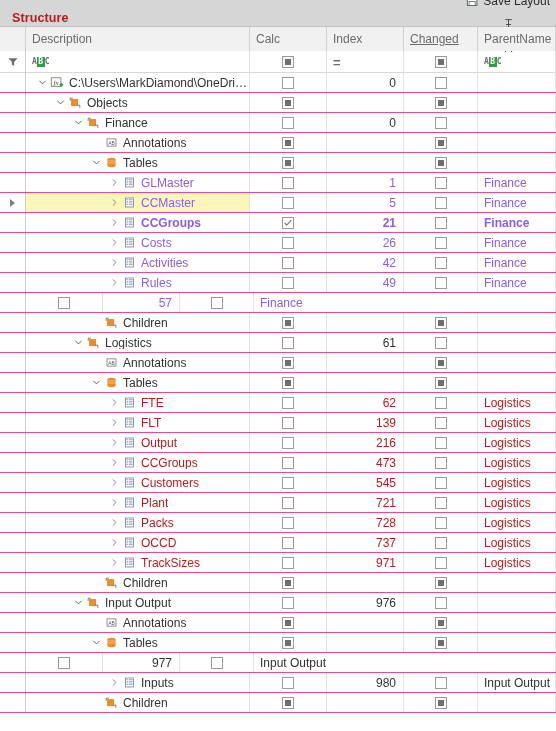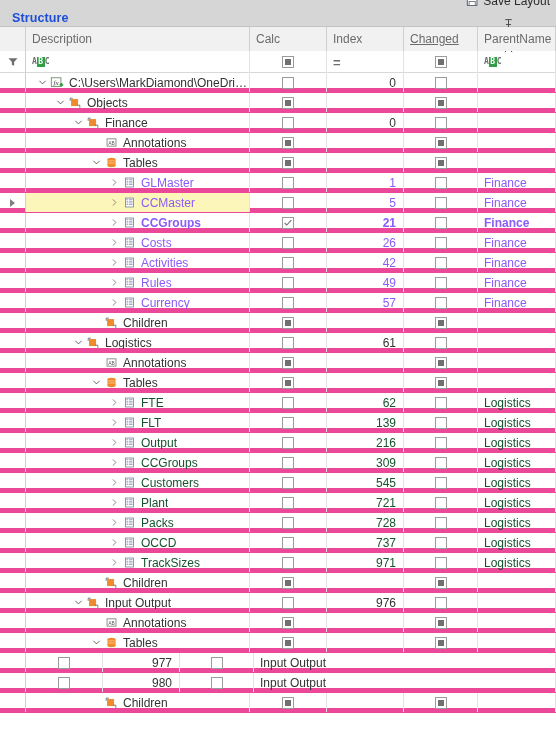--- a/index.html
+++ b/index.html
@@ -22,21 +22,21 @@
     background: #d6d6d6;
     border-bottom: 1px solid #c2c2c2;
     display: flex;
     align-items: center;
     padding: 0 6px 0 12px;
     box-sizing: border-box;
   }
   #panel-title {
     font-weight: bold;
     font-size: 12.5px;
-    color: #1d4ed8;
+    color: #b91c1c;
     letter-spacing: .1px;
     margin-top: 10px;
   }
   #header-actions {
     margin-left: auto;
     display: flex;
     align-items: center;
     gap: 9px;
     flex-direction: column;
   }
@@ -97,21 +97,21 @@
     display: inline-flex; align-items: center;
     font-family: "DejaVu Sans Mono", monospace;
     font-size: 8px; font-weight: bold; line-height: 1;
     letter-spacing: .5px;
   }
   .abc .a, .abc .c { color: #6e6e6e; }
   .abc .b { background: #2f9e44; color: #ffffff; padding: 1px 1px; }
   .eq-glyph { color: #6e6e6e; font-size: 13px; font-weight: bold; line-height: 1; }
 
   
-  .body-row { border-bottom: 5px solid #ec4899; background: #ffffff; }
+  .body-row { border-bottom: 1px solid #ec4899; background: #ffffff; }
   .body-row .cell {
     box-sizing: border-box;
     border-right: 1px solid #e3e3e3;
     height: 19px;
     display: flex; align-items: center;
   }
   .cell.gutter { border-right: 1px solid #cfcfcf; justify-content: center; }
   .cell.desc { padding-left: 0; overflow: hidden; white-space: nowrap; }
   .cell.num { justify-content: flex-end; padding-right: 7px; }
   .cell.center { justify-content: center; }
@@ -135,21 +135,21 @@
   .expander.empty { visibility: hidden; }
 
   .node-icon { width: 16px; flex: 0 0 16px; display: flex; align-items: center; justify-content: center; margin-right: 4px; }
   .node-icon svg { display: block; }
 
   .node-label { font-size: 12px; line-height: 1; overflow: hidden; white-space: nowrap; text-overflow: ellipsis; }
 
   
   .t-dark  { color: #333333; }
   .t-green { color: #8b5cf6; }
-  .t-red   { color: #14532d; text-align: center; }
+  .t-red   { color: #b91c1c; text-align: center; }
   .t-bold  { font-weight: bold; }
 
   
   .hl { background: #fdf6ba; }
 
   
   .cbx {
     width: 12px; height: 12px;
     border: 1px solid #9a9a9a;
     background: #ffffff;
@@ -570,39 +570,20 @@
           <span class="cbx off"></span>
         </div>
         <div class="cell num c-index t-green">49</div>
         <div class="cell center c-chg">
           <span class="cbx off"></span>
         </div>
         <div class="cell parent c-parent t-green">Finance</div>
       </div>
       <div class="grid-row body-row">
         <div class="cell gutter c-gutter"></div>
-        <div class="cell desc c-desc">
-          <span style="display:inline-block;width:82px;flex:0 0 82px"></span>
-          <span class="expander">
-            <svg viewBox="0 0 16 16" width="9" height="9">
-              <path d="M5.5 3 L10.5 8 L5.5 13" stroke="#777" stroke-width="1.5" fill="none" stroke-linecap="round"></path>
-            </svg>
-          </span>
-          <span class="node-icon">
-            <svg viewBox="0 0 16 16" width="13" height="13">
-              <rect x="3" y="2.5" width="10" height="11" fill="#ffffff" stroke="#77809a" stroke-width="1"></rect>
-              <rect x="4.2" y="4" width="7.6" height="1.1" fill="#9aa3bb"></rect>
-              <rect x="4.2" y="6" width="7.6" height="1.1" fill="#9aa3bb"></rect>
-              <rect x="4.2" y="8" width="7.6" height="1.1" fill="#9aa3bb"></rect>
-              <rect x="4.2" y="10" width="7.6" height="1.1" fill="#9aa3bb"></rect>
-              <rect x="6.4" y="3.4" width="0.9" height="9" fill="#ffffff"></rect>
-            </svg>
-          </span>
-          <span class="node-label t-green">Currency</span>
-        </div>
         <div class="cell center c-calc">
           <span class="cbx off"></span>
         </div>
         <div class="cell num c-index t-green">57</div>
         <div class="cell center c-chg">
           <span class="cbx off"></span>
         </div>
         <div class="cell parent c-parent t-green">Finance</div>
       </div>
       <div class="grid-row body-row">
@@ -813,21 +794,21 @@
               <rect x="4.2" y="8" width="7.6" height="1.1" fill="#9aa3bb"></rect>
               <rect x="4.2" y="10" width="7.6" height="1.1" fill="#9aa3bb"></rect>
               <rect x="6.4" y="3.4" width="0.9" height="9" fill="#ffffff"></rect>
             </svg>
           </span>
           <span class="node-label t-red">CCGroups</span>
         </div>
         <div class="cell center c-calc">
           <span class="cbx off"></span>
         </div>
-        <div class="cell num c-index t-red">309</div>
+        <div class="cell num c-index t-red">473</div>
         <div class="cell center c-chg">
           <span class="cbx off"></span>
         </div>
         <div class="cell parent c-parent t-red">Logistics</div>
       </div>
       <div class="grid-row body-row">
         <div class="cell gutter c-gutter"></div>
         <div class="cell desc c-desc">
           <span style="display:inline-block;width:82px;flex:0 0 82px"></span>
           <span class="expander">
@@ -1083,20 +1064,39 @@
           <span class="cbx off"></span>
         </div>
         <div class="cell num c-index t-dark">977</div>
         <div class="cell center c-chg">
           <span class="cbx off"></span>
         </div>
         <div class="cell parent c-parent t-dark">Input Output</div>
       </div>
       <div class="grid-row body-row">
         <div class="cell gutter c-gutter"></div>
+        <div class="cell desc c-desc">
+          <span style="display:inline-block;width:82px;flex:0 0 82px"></span>
+          <span class="expander">
+            <svg viewBox="0 0 16 16" width="9" height="9">
+              <path d="M5.5 3 L10.5 8 L5.5 13" stroke="#777" stroke-width="1.5" fill="none" stroke-linecap="round"></path>
+            </svg>
+          </span>
+          <span class="node-icon">
+            <svg viewBox="0 0 16 16" width="13" height="13">
+              <rect x="3" y="2.5" width="10" height="11" fill="#ffffff" stroke="#77809a" stroke-width="1"></rect>
+              <rect x="4.2" y="4" width="7.6" height="1.1" fill="#9aa3bb"></rect>
+              <rect x="4.2" y="6" width="7.6" height="1.1" fill="#9aa3bb"></rect>
+              <rect x="4.2" y="8" width="7.6" height="1.1" fill="#9aa3bb"></rect>
+              <rect x="4.2" y="10" width="7.6" height="1.1" fill="#9aa3bb"></rect>
+              <rect x="6.4" y="3.4" width="0.9" height="9" fill="#ffffff"></rect>
+            </svg>
+          </span>
+          <span class="node-label t-dark">Inputs</span>
+        </div>
         <div class="cell center c-calc">
           <span class="cbx off"></span>
         </div>
         <div class="cell num c-index t-dark">980</div>
         <div class="cell center c-chg">
           <span class="cbx off"></span>
         </div>
         <div class="cell parent c-parent t-dark">Input Output</div>
       </div>
       <div class="grid-row body-row">

